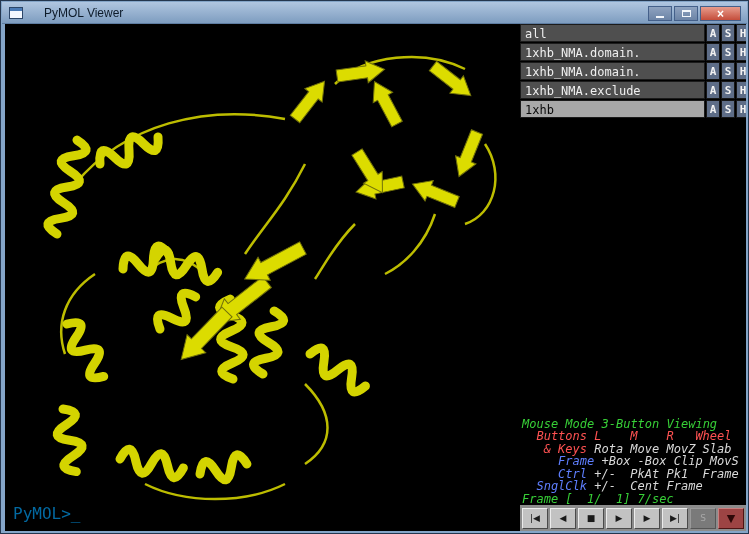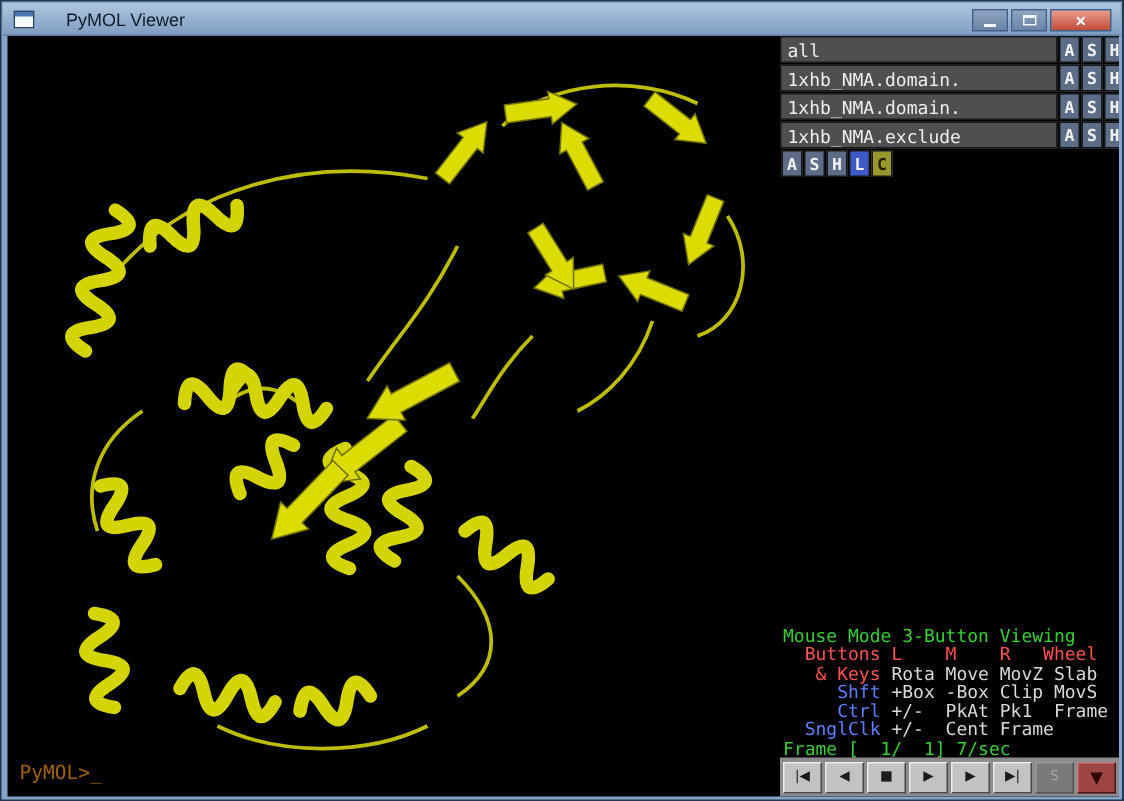--- a/index.html
+++ b/index.html
@@ -37,21 +37,21 @@
   .glyph-min { width:8px; height:2px; background:#f2f6fb; margin-top:7px; }
   .glyph-max { width:9px; height:7px; border:1px solid #f2f6fb; border-top-width:2px; }
   
   #client {
     position:absolute; left:4px; top:23px; width:741px; height:507px;
     background:#000; overflow:hidden;
   }
   #viewport { position:absolute; left:0; top:0; width:515px; height:507px; }
   #command-prompt {
     position:absolute; left:8px; bottom:8px;
-    font-family:"DejaVu Sans Mono", monospace; font-size:13px; color:#a16207;
+    font-family:"DejaVu Sans Mono", monospace; font-size:16px; color:#0369a1;
   }
   
   #object-panel { position:absolute; left:515px; top:0; width:260px; }
   .obj-row { display:flex; height:19px; border-bottom:1px solid #000; }
   .obj-name {
     flex:1; background:#4f4f4f; color:#efefef;
     font-family:"DejaVu Sans Mono", monospace; font-size:12px;
     line-height:18px; padding-left:4px; overflow:hidden; white-space:nowrap;
     border:1px solid #1b1b1b;
   }
@@ -63,21 +63,21 @@
     border:1px solid #161616;
   }
   .pbtn.b-l { background:#4059c8; }
   .pbtn.b-c { background:#97972c; color:#20200a; }
   
   #mouse-help-panel {
     position:absolute; left:515px; width:226px; bottom:26px;
     font-family:"DejaVu Sans Mono", monospace; font-size:12px; line-height:12.5px;
     padding-left:2px;
   }
-  .mline { white-space:pre; }
+  .mline { white-space:pre;font-style:italic; }
   .c-green { color:#37cf37; }
   .c-red   { color:#ff5252; }
   .c-blue  { color:#5f7fff; }
   .c-white { color:#d9d9d9; }
   
   #playback-bar {
     position:absolute; left:515px; bottom:0; width:226px; height:26px;
     background:#8c8c8c; display:flex; align-items:center; gap:2px; padding:0 2px;
   }
   .vcr {
@@ -233,33 +233,34 @@
       </div>
       <div class="obj-row">
         <div class="obj-name">1xhb_NMA.exclude</div>
         <div class="pbtn b-a">A</div>
         <div class="pbtn b-s">S</div>
         <div class="pbtn b-h">H</div>
         <div class="pbtn b-l">L</div>
         <div class="pbtn b-c">C</div>
       </div>
       <div class="obj-row sel">
+        <div class="obj-name">1xhb</div>
         <div class="pbtn b-a">A</div>
         <div class="pbtn b-s">S</div>
         <div class="pbtn b-h">H</div>
         <div class="pbtn b-l">L</div>
         <div class="pbtn b-c">C</div>
       </div>
     </div>
 
     <div id="mouse-help-panel">
       <div class="mline"><span class="c-green">Mouse Mode </span><span class="c-green">3-Button Viewing</span></div>
       <div class="mline"><span class="c-red">  Buttons </span><span class="c-red">L    M    R   Wheel</span></div>
       <div class="mline"><span class="c-red">   &amp; Keys </span><span class="c-white">Rota Move MovZ Slab</span></div>
-      <div class="mline"><span class="c-blue">     Shft </span><span class="c-white">+Box -Box Clip MovS</span></div>
+      <div class="mline"><span class="c-blue">     Frame </span><span class="c-white">+Box -Box Clip MovS</span></div>
       <div class="mline"><span class="c-blue">     Ctrl </span><span class="c-white">+/-  PkAt Pk1  Frame</span></div>
       <div class="mline"><span class="c-blue">  SnglClk </span><span class="c-white">+/-  Cent Frame</span></div>
       <div class="mline"><span class="c-green">Frame [  1/  1] 7/sec</span></div>
     </div>
 
     <div id="playback-bar">
       <div class="vcr">|◀</div>
       <div class="vcr">◀</div>
       <div class="vcr">■</div>
       <div class="vcr">▶</div>

